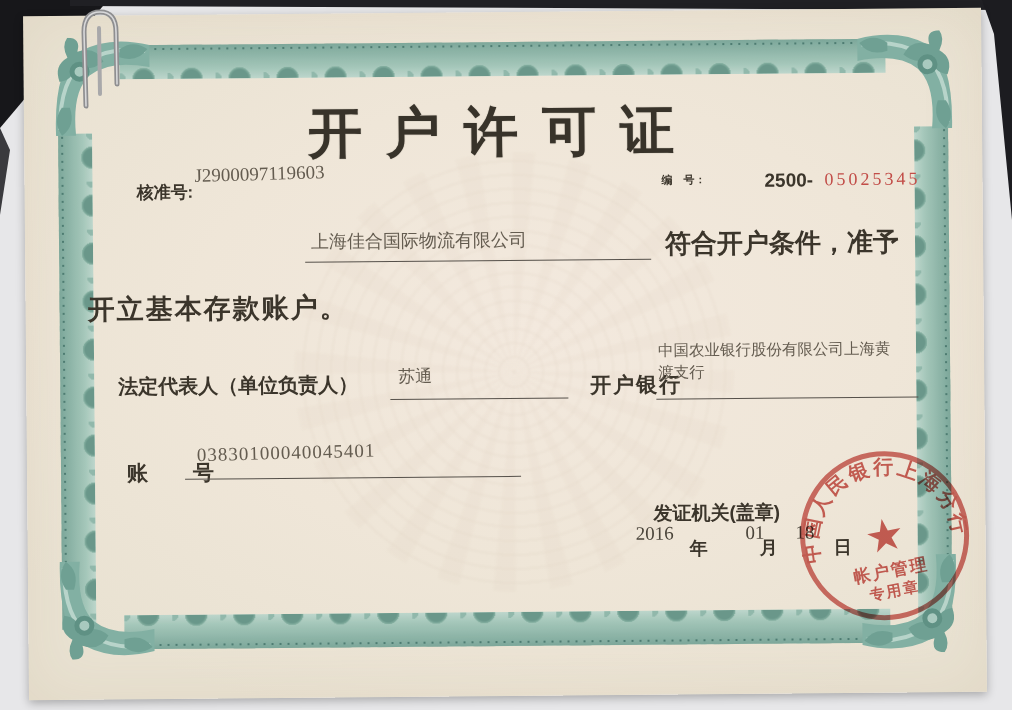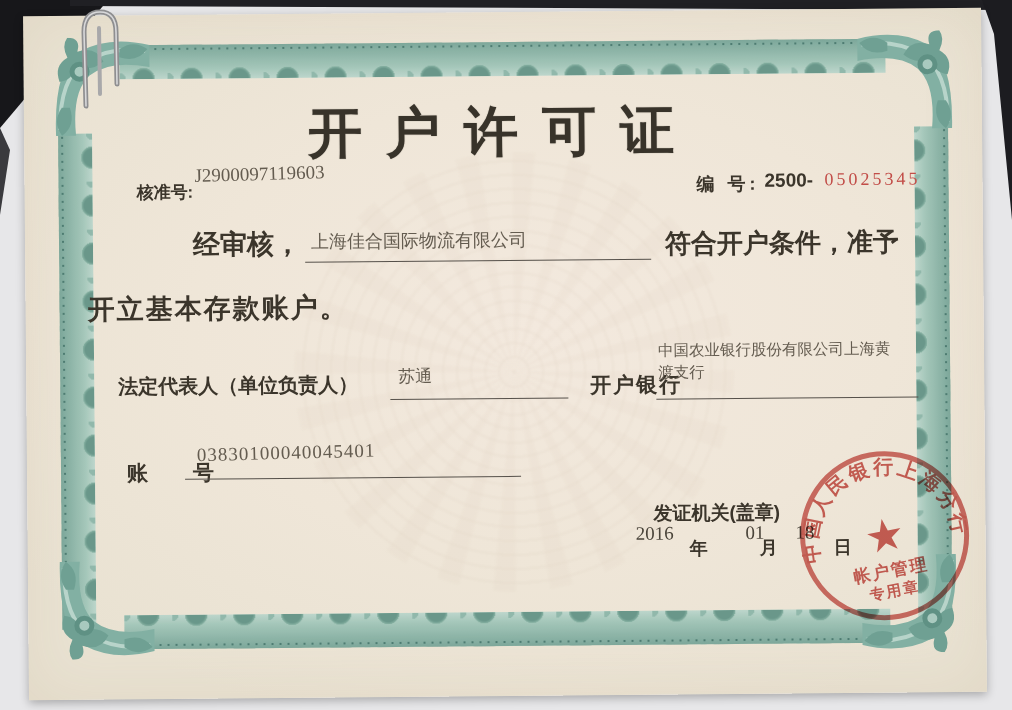--- a/index.html
+++ b/index.html
@@ -142,25 +142,24 @@
     </svg>
   </div>
 
   <div class="watermark"></div>
 
   <div class="title">开户许可证</div>
 
   <span class="label" style="left:112px;top:166px;font-size:17px;">核准号:</span>
   <span class="fill" style="left:170px;top:149px;font-size:19px;transform:rotate(-1.2deg);">J2900097119603</span>
 
-  <span class="label" style="left:672px;top:162px;font-size:18px;letter-spacing:4px;">编 号:</span>
+  <span class="label" style="left:637px;top:162px;font-size:11px;letter-spacing:4px;">编 号:</span>
   <span class="label" style="left:740px;top:160px;font-size:19px;">2500-</span>
   <span class="fill serial-red" style="left:800px;top:160px;font-size:18px;">05025345</span>
 
-  <span class="label" style="left:168px;top:212px;font-size:27px;">经审核，</span>
   <span class="fill" style="left:286px;top:216px;font-size:18px;">上海佳合国际物流有限公司</span>
   <div class="rule" style="left:280px;top:248px;width:346px;"></div>
   <span class="label" style="left:640px;top:216px;font-size:26px;">符合开户条件，准予</span>
 
   <span class="label" style="left:62px;top:276px;font-size:27px;letter-spacing:2px;">开立基本存款账户。</span>
 
   <span class="label" style="left:92px;top:358px;font-size:20px;">法定代表人（单位负责人）</span>
   <span class="fill" style="left:372px;top:352px;font-size:17px;">苏通</span>
   <div class="rule" style="left:364px;top:386px;width:178px;"></div>
 

